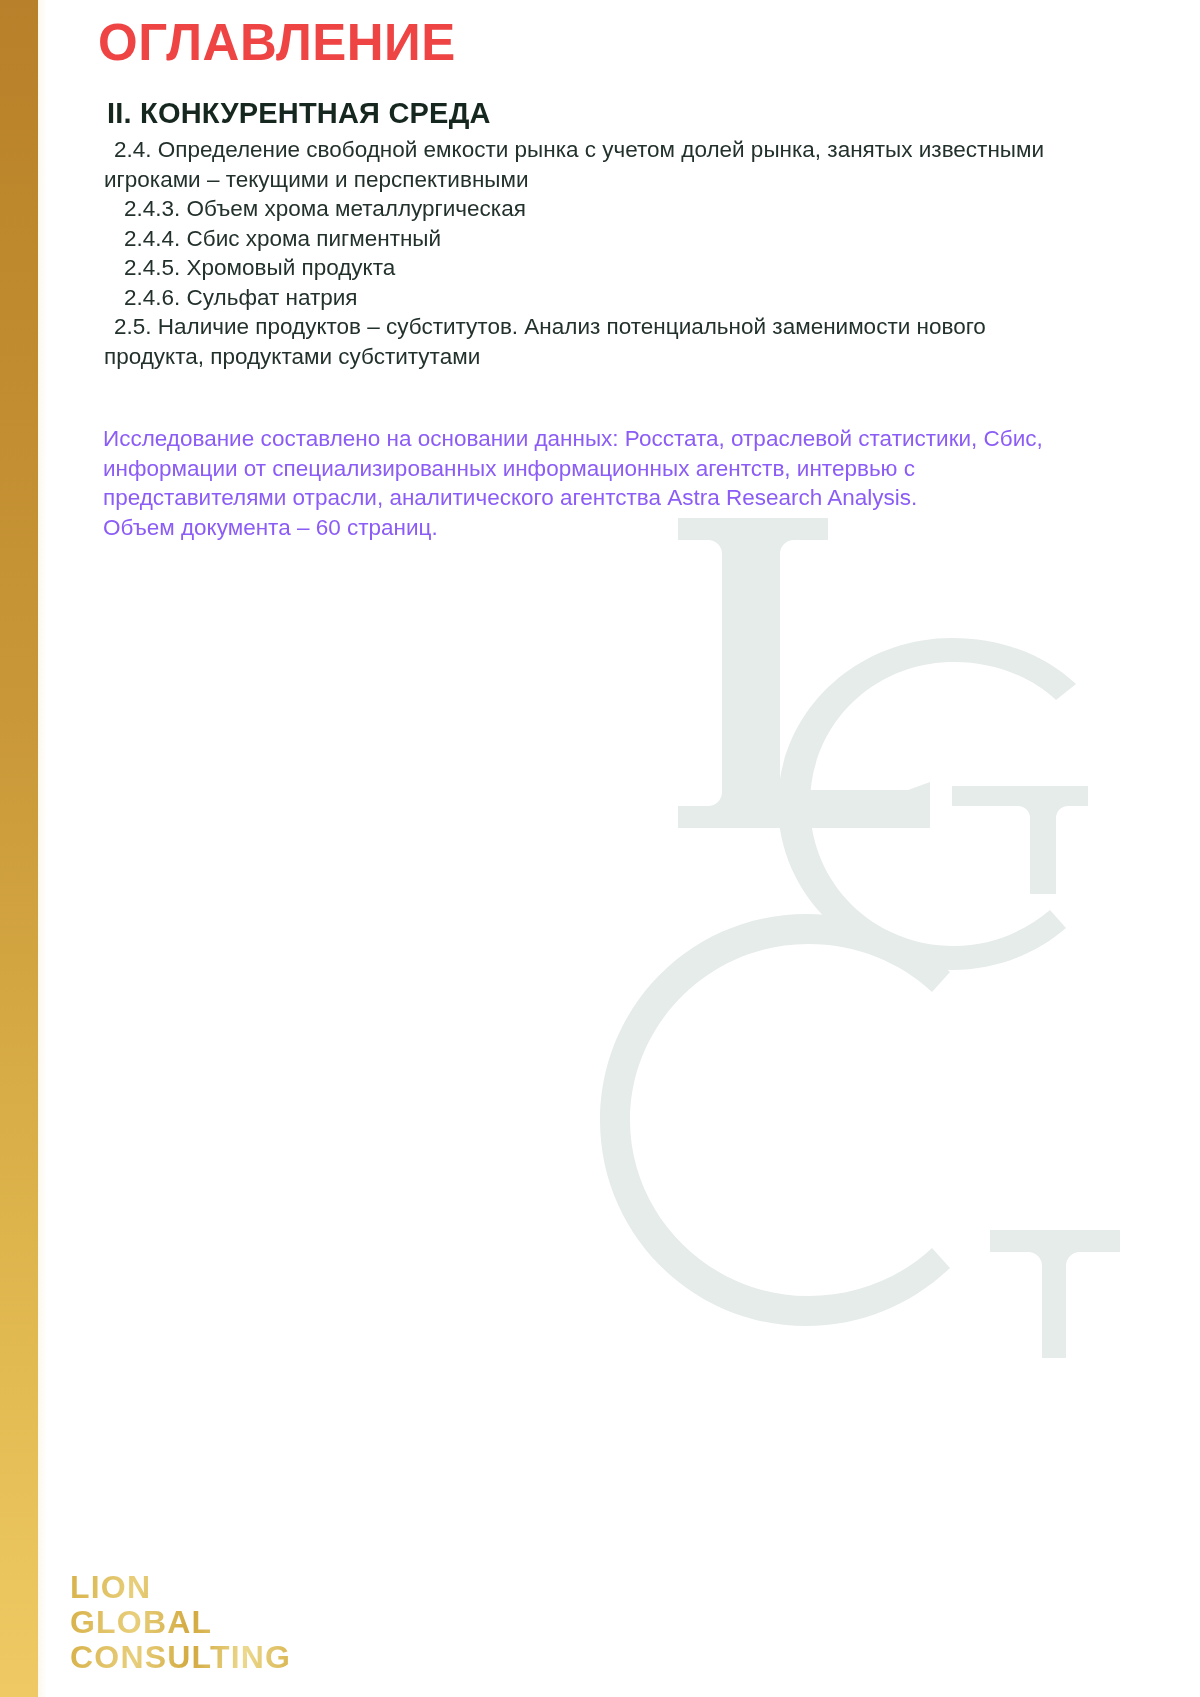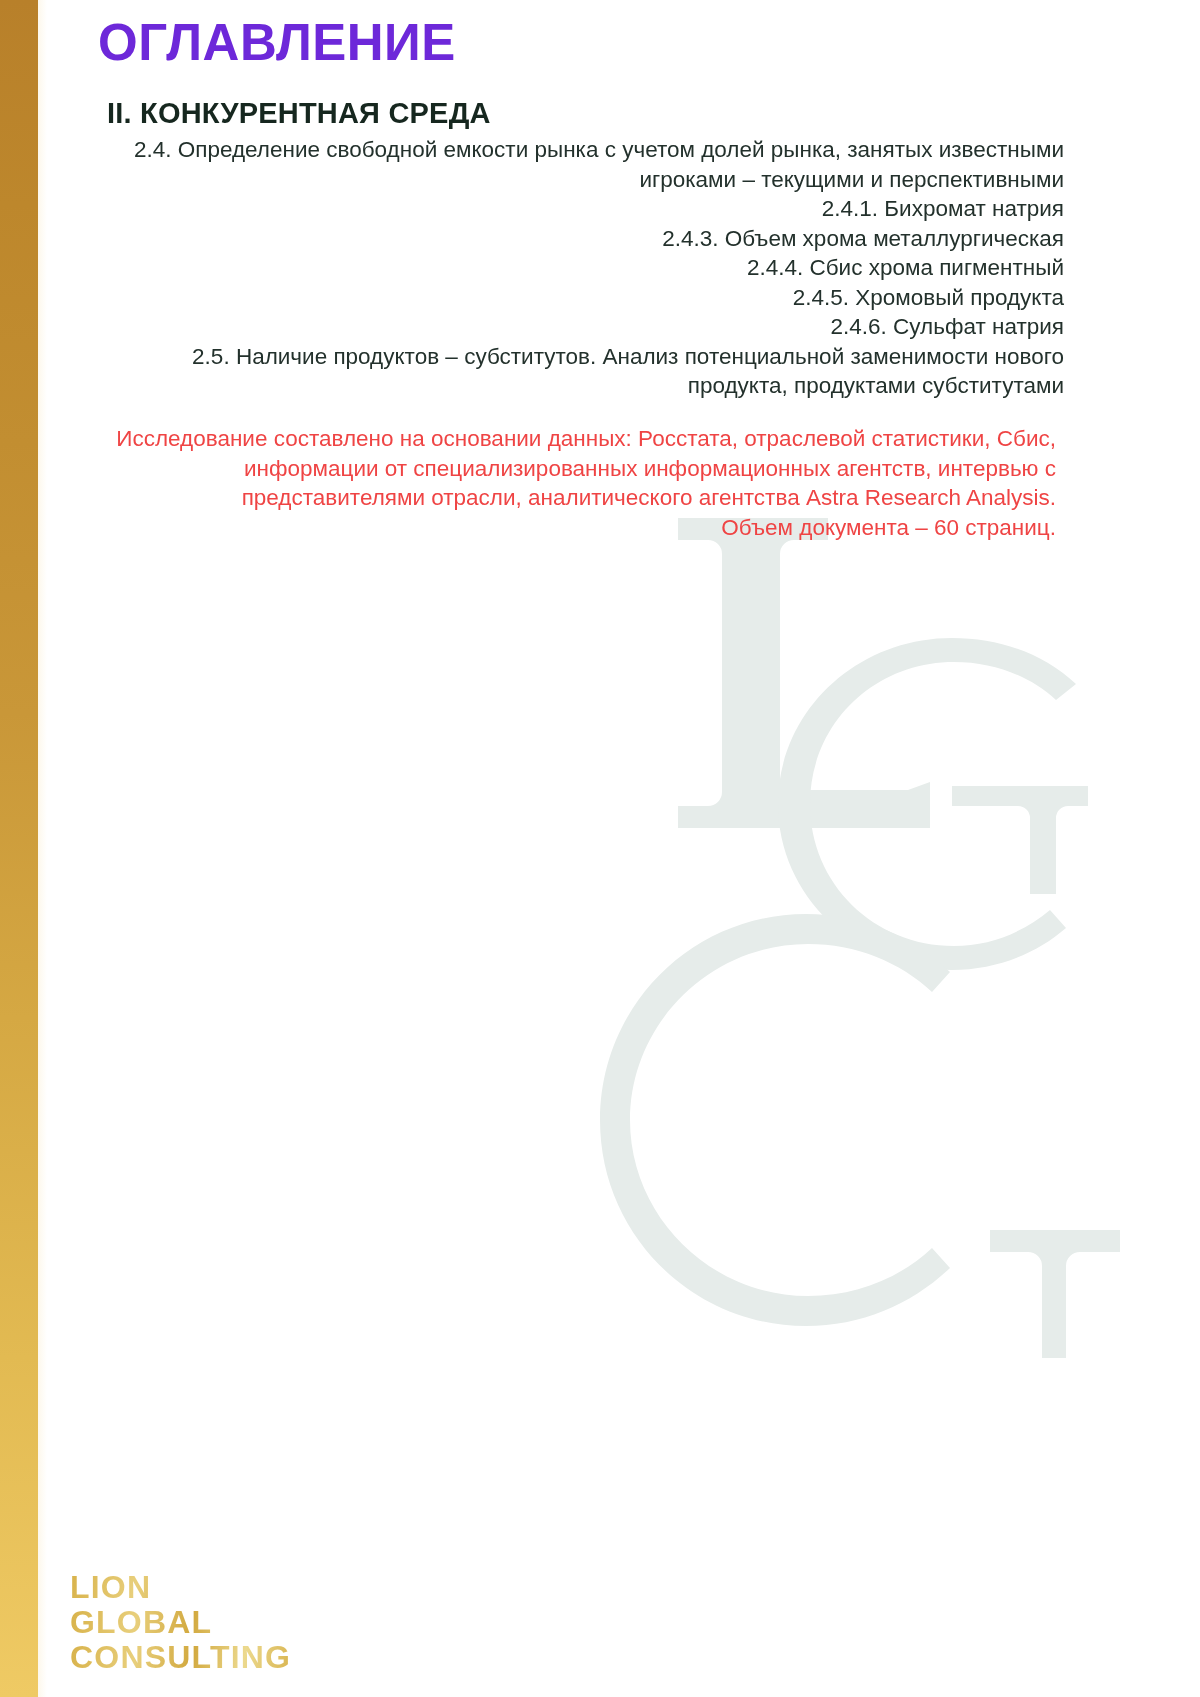--- a/index.html
+++ b/index.html
@@ -66,21 +66,21 @@
 
   .title {
     position: absolute;
     left: 98px;
     top: 14px;
     margin: 0;
     font-size: 51px;
     line-height: 58px;
     font-weight: 700;
     letter-spacing: 0.5px;
-    color: #6d28d9;
+    color: #ef4444;
   }
 
   .subtitle {
     position: absolute;
     left: 99px;
     top: 88px;
     margin: 8px;
     font-size: 29px;
     line-height: 34px;
     font-weight: 700;
@@ -89,43 +89,41 @@
   }
 
   .toc {
     position: absolute;
     left: 104px;
     top: 135px;
     width: 960px;
     color: #23312c;
     font-size: 22.5px;
     line-height: 29.5px;
-    text-align: right;
   }
   .toc-entry {
     margin: 0;
     padding: 0;
     white-space: normal;
   }
   .toc-entry.level1 {
     text-indent: 10px;
   }
   .toc-entry.level2 {
     padding-left: 20px;
   }
 
   .note {
     position: absolute;
-    left: 96px;
+    left: 103px;
     top: 424px;
     width: 960px;
-    color: #ef4444;
+    color: #8b5cf6;
     font-size: 22.5px;
     line-height: 29.5px;
-    text-align: right;
   }
   .note p { margin: 0; }
 
   
   .footer-logo {
     position: absolute;
     left: 70px;
     bottom: 22px;
     z-index: 4;
   }
@@ -166,21 +164,20 @@
   </div>
 
   <div class="content">
 
     <h1 class="title">ОГЛАВЛЕНИЕ</h1>
 
     <h2 class="subtitle">II. КОНКУРЕНТНАЯ СРЕДА</h2>
 
     <div class="toc">
       <p class="toc-entry level1">2.4. Определение свободной емкости рынка с учетом долей рынка, занятых известными игроками – текущими и перспективными</p>
-      <p class="toc-entry level2">2.4.1. Бихромат натрия</p>
       <p class="toc-entry level2">2.4.3. Объем хрома металлургическая</p>
       <p class="toc-entry level2">2.4.4. Сбис хрома пигментный</p>
       <p class="toc-entry level2">2.4.5. Хромовый продукта</p>
       <p class="toc-entry level2">2.4.6. Сульфат натрия</p>
       <p class="toc-entry level1">2.5. Наличие продуктов – субститутов. Анализ потенциальной заменимости нового продукта, продуктами субститутами</p>
     </div>
 
     <div class="note">
       <p>Исследование составлено на основании данных: Росстата, отраслевой статистики, Сбис,  информации от специализированных информационных агентств, интервью с представителями отрасли, аналитического агентства Astra Research Analysis.</p>
       <p>Объем документа – 60 страниц.</p>

